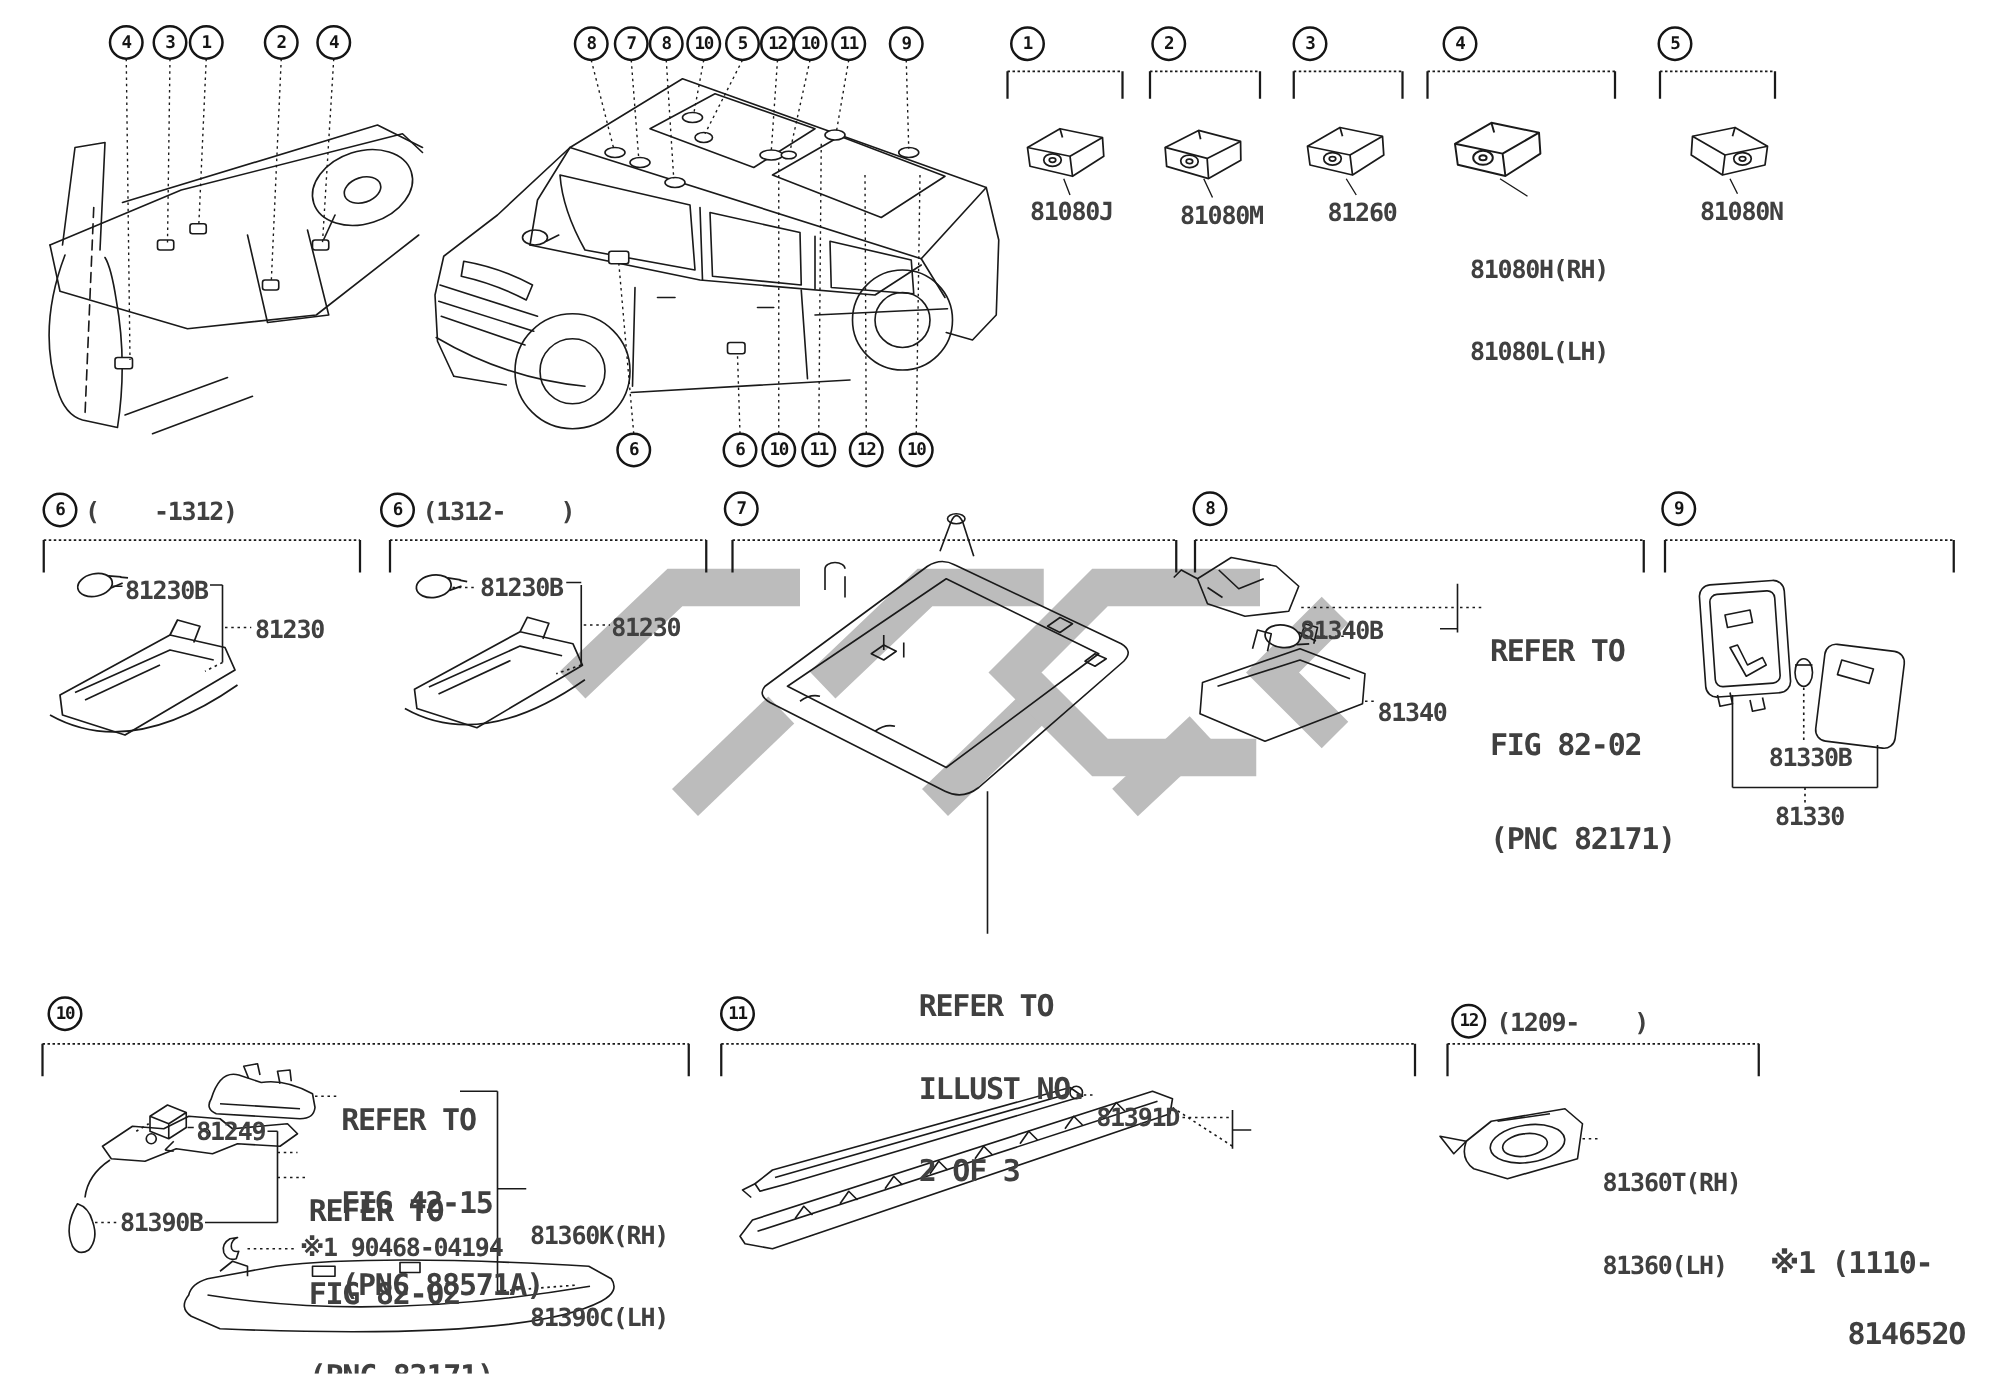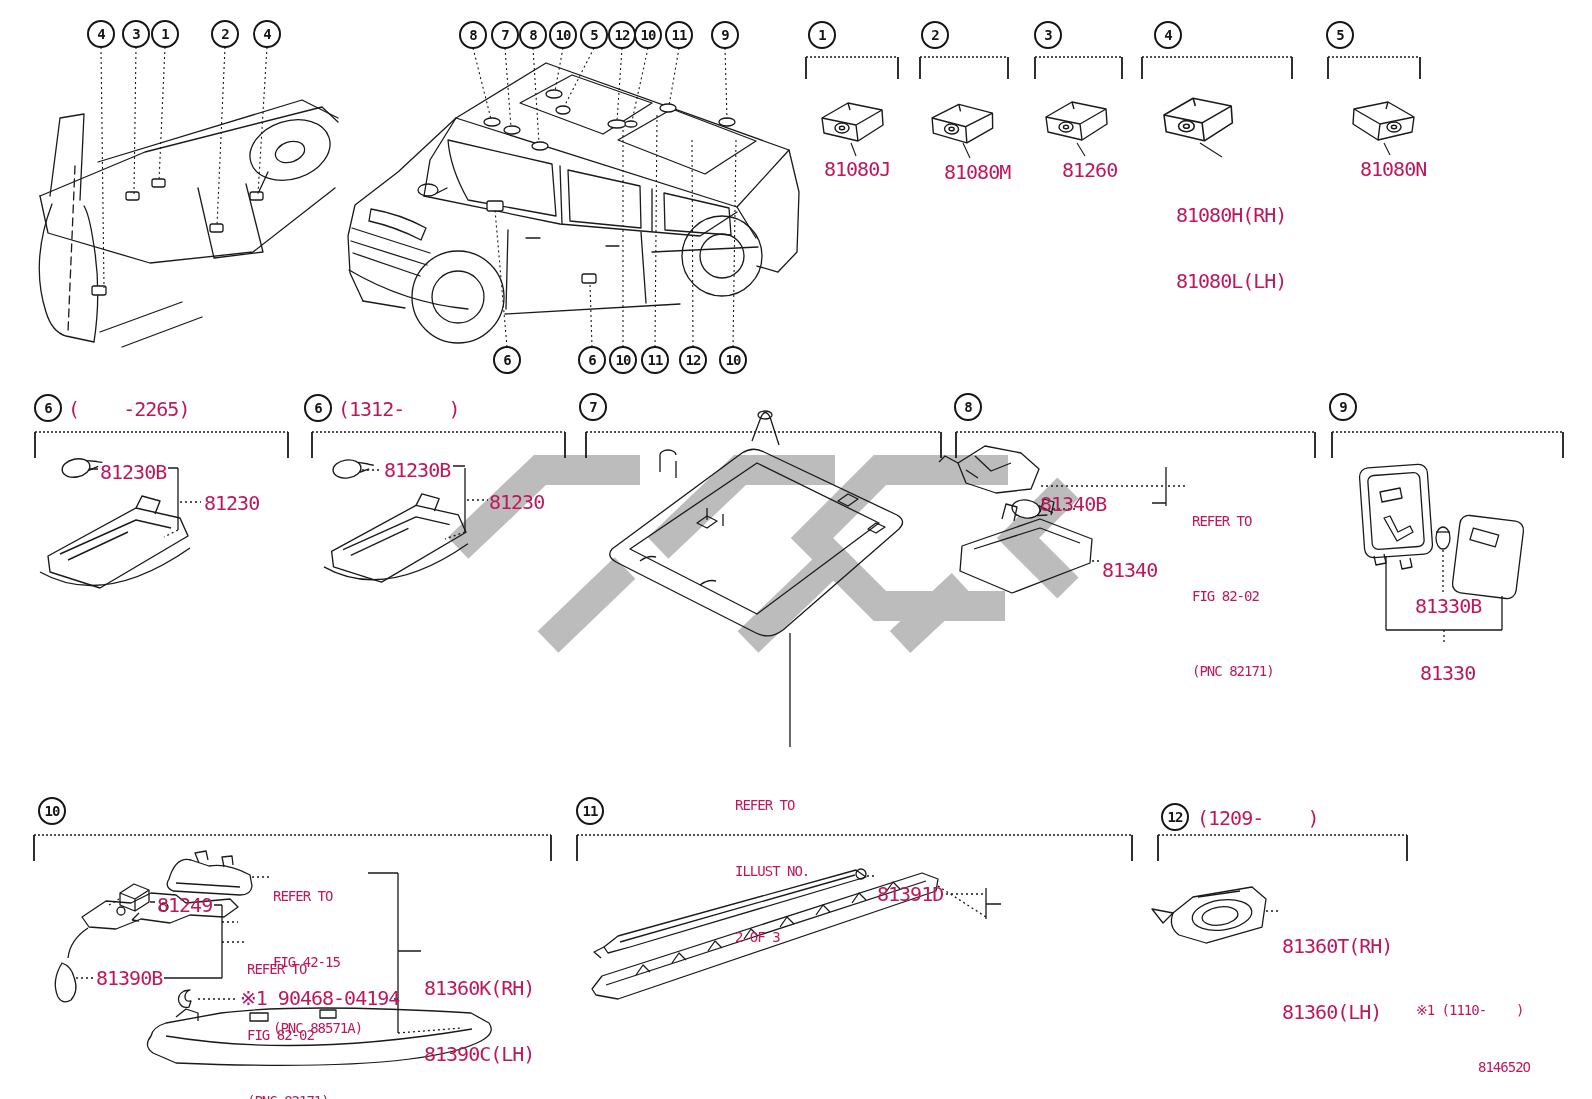--- a/index.html
+++ b/index.html
@@ -3,24 +3,24 @@
 <meta charset="utf-8">
 <style>
   * { margin:0; padding:0; box-sizing:border-box; }
   html,body { background:#ffffff; }
   .stage {
     position:relative; width:1592px; height:1099px; background:#fff;
     font-family:"DejaVu Sans Mono","DejaVu Sans",monospace; color:#151515; overflow:hidden;
   }
   .art { position:absolute; left:0; top:0; z-index:1; }
   .pn {
-    position:absolute; z-index:2; font-weight:normal; font-size:20px; line-height:22px;
-    letter-spacing:-1px; white-space:pre; color:#be185d;
+    position:absolute; z-index:2; font-weight:bold; font-size:20px; line-height:22px;
+    letter-spacing:-1px; white-space:pre; color:#404040;
   }
-  .note { font-size:14px; }
+  .note { font-size:24px; }
   .lh25 { line-height:25px; }
   .co {
     position:absolute; z-index:3; width:28px; height:28px; border:2px solid #151515;
     border-radius:50%; background:#fff; display:flex; align-items:center; justify-content:center;
     font-size:14px; font-weight:bold; letter-spacing:-1px;
   }
 </style>
 </head>
 <body>
 
@@ -282,21 +282,21 @@
 
   <div class="pn" style="left:824px;top:158px">81080J</div>
   <div class="pn" style="left:944px;top:161px">81080M</div>
   <div class="pn" style="left:1062px;top:159px">81260</div>
   <div class="pn" style="left:1176px;top:160px">
     <div>81080H(RH)</div>
     <div>81080L(LH)</div>
   </div>
   <div class="pn" style="left:1360px;top:158px">81080N</div>
 
-  <div class="pn" style="left:68px;top:398px">(    -2265)</div>
+  <div class="pn" style="left:68px;top:398px">(    -1312)</div>
   <div class="pn" style="left:100px;top:461px">81230B</div>
   <div class="pn" style="left:204px;top:492px">81230</div>
 
   <div class="pn" style="left:338px;top:398px">(1312-    )</div>
   <div class="pn" style="left:384px;top:459px">81230B</div>
   <div class="pn" style="left:489px;top:491px">81230</div>
 
   <div class="pn note" style="left:735px;top:750px">
     <div>REFER TO</div>
     <div>ILLUST NO.</div>
@@ -305,21 +305,21 @@
 
   <div class="pn" style="left:1040px;top:493px">81340B</div>
   <div class="pn note lh25" style="left:1192px;top:459px">
     <div>REFER TO</div>
     <div>FIG 82-02</div>
     <div>(PNC 82171)</div>
   </div>
   <div class="pn" style="left:1102px;top:559px">81340</div>
 
   <div class="pn" style="left:1415px;top:595px">81330B</div>
-  <div class="pn" style="left:1420px;top:662px">81330</div>
+  <div class="pn" style="left:1420px;top:642px">81330</div>
 
   <div class="pn note" style="left:273px;top:841px">
     <div>REFER TO</div>
     <div>FIG 42-15</div>
     <div>(PNC 88571A)</div>
   </div>
   <div class="pn" style="left:157px;top:894px">81249</div>
   <div class="pn note" style="left:247px;top:914px">
     <div>REFER TO</div>
     <div>FIG 82-02</div>

